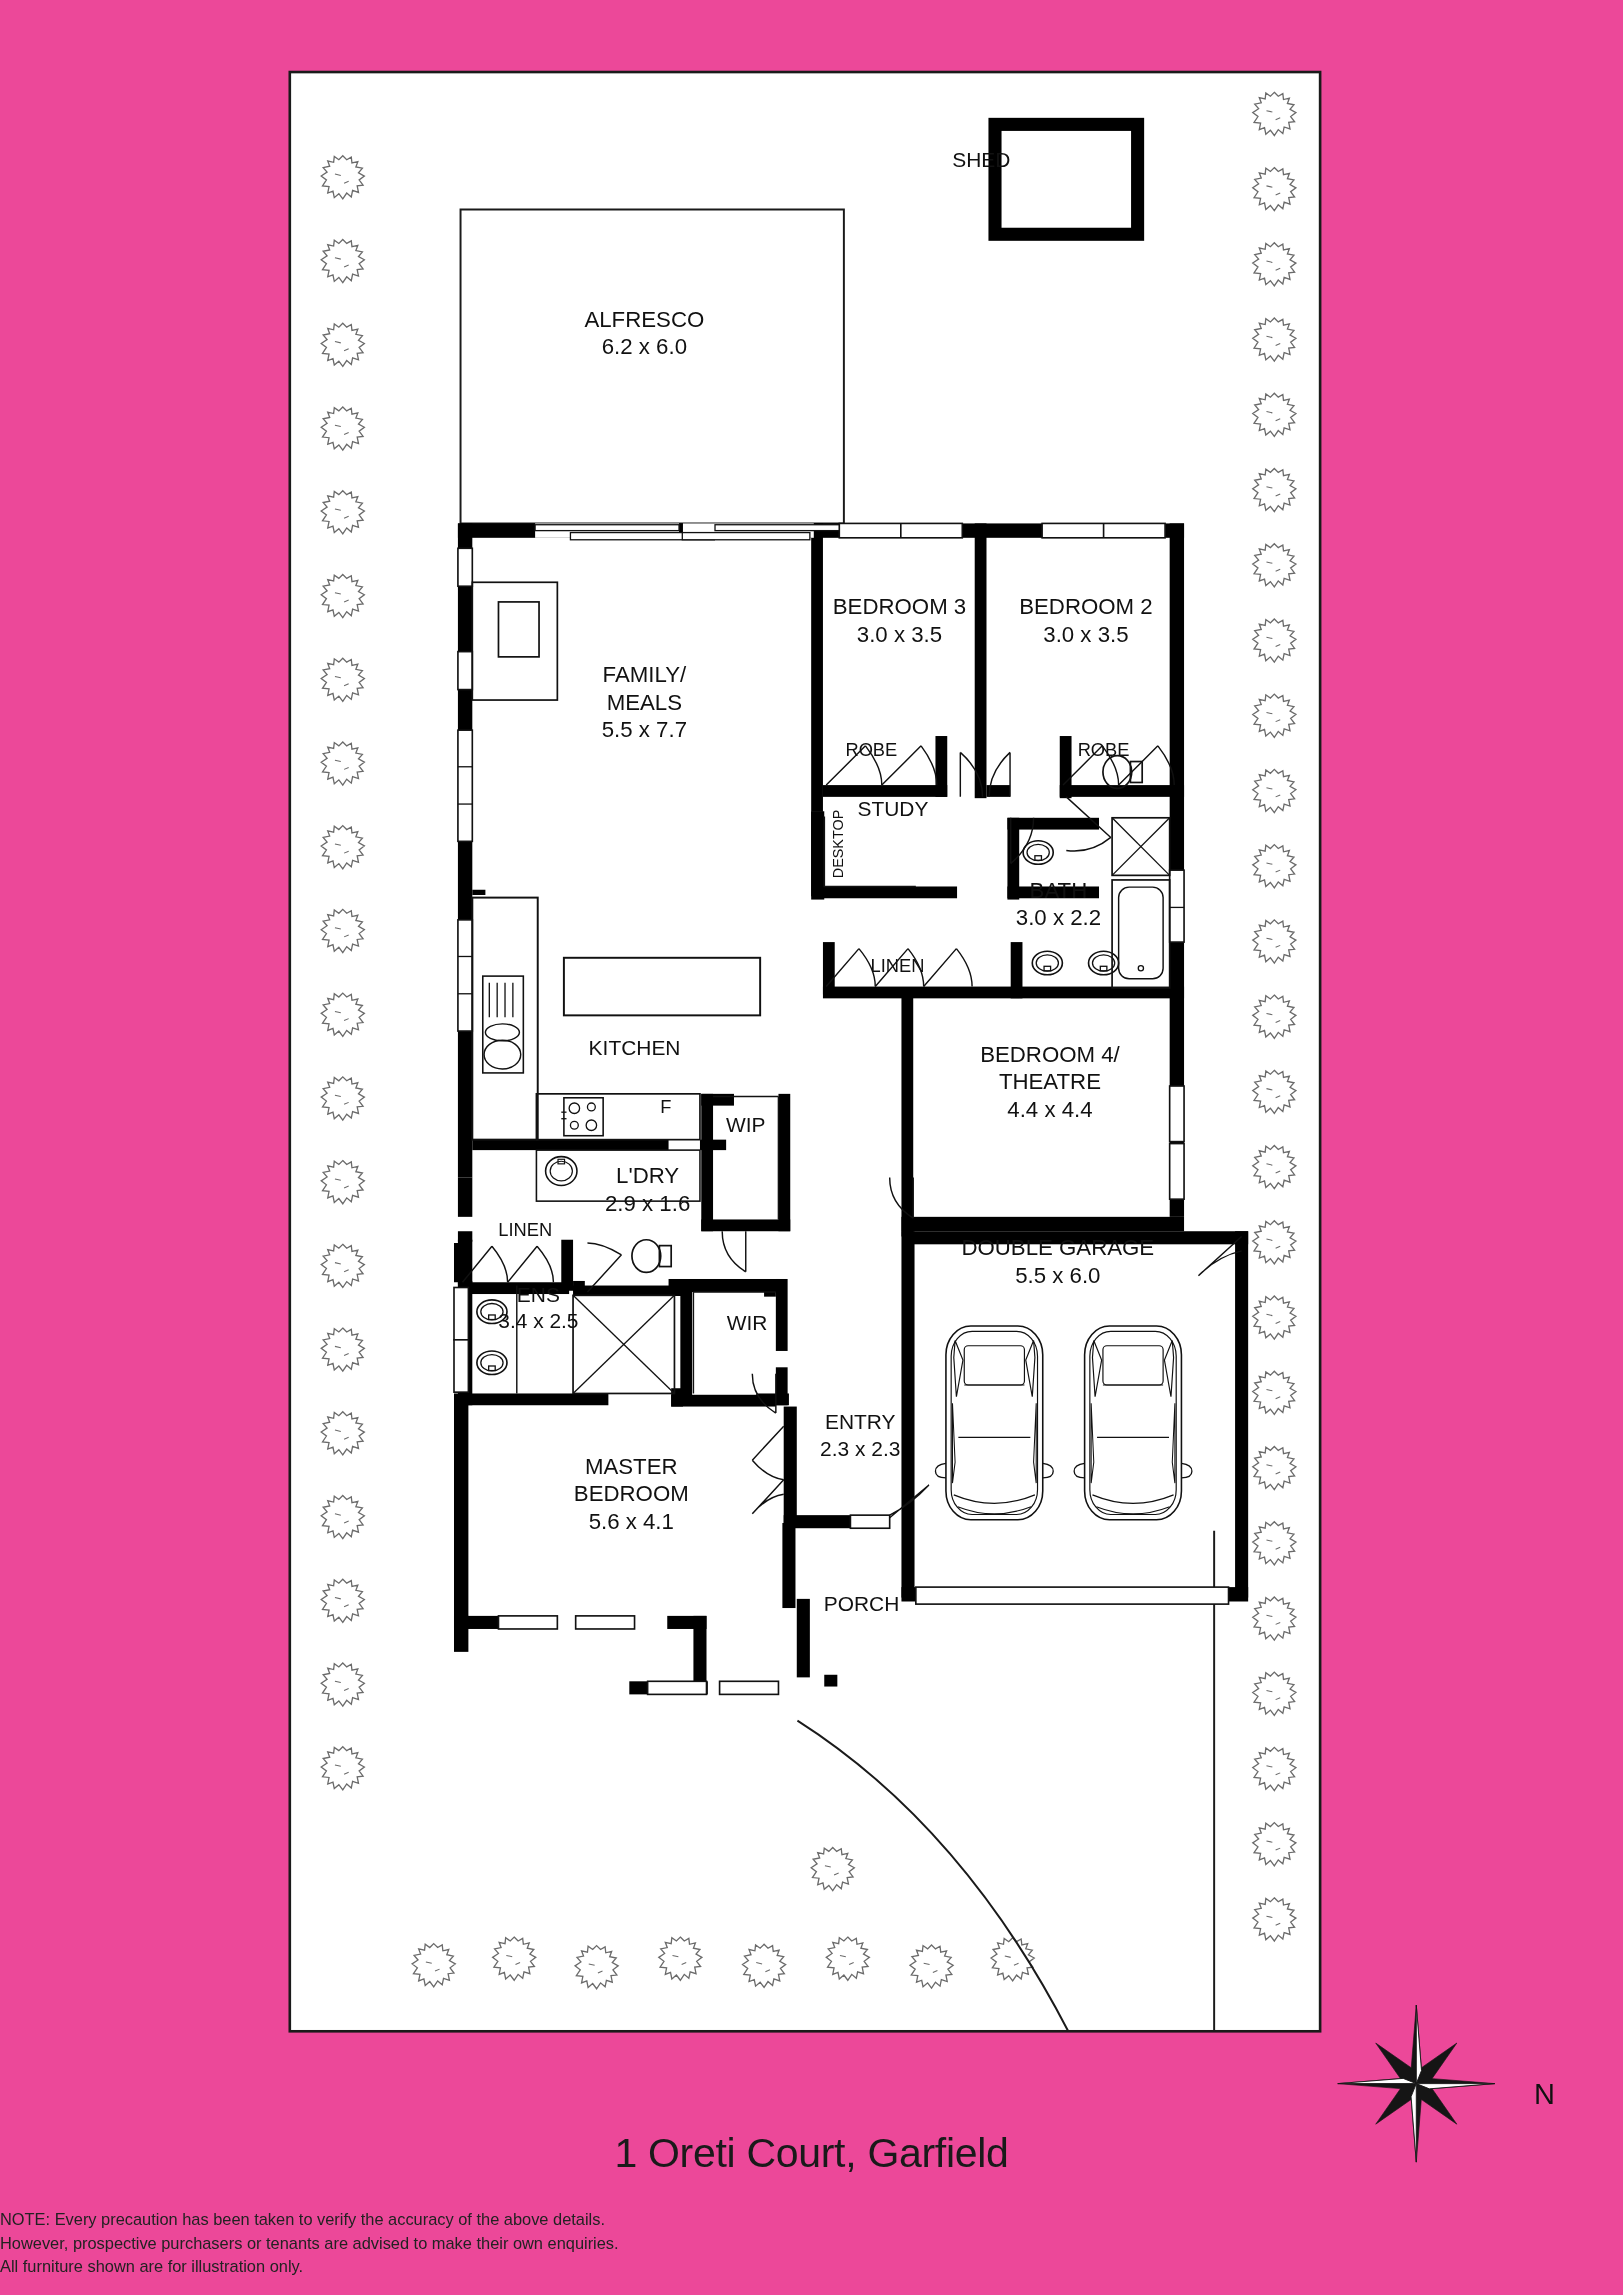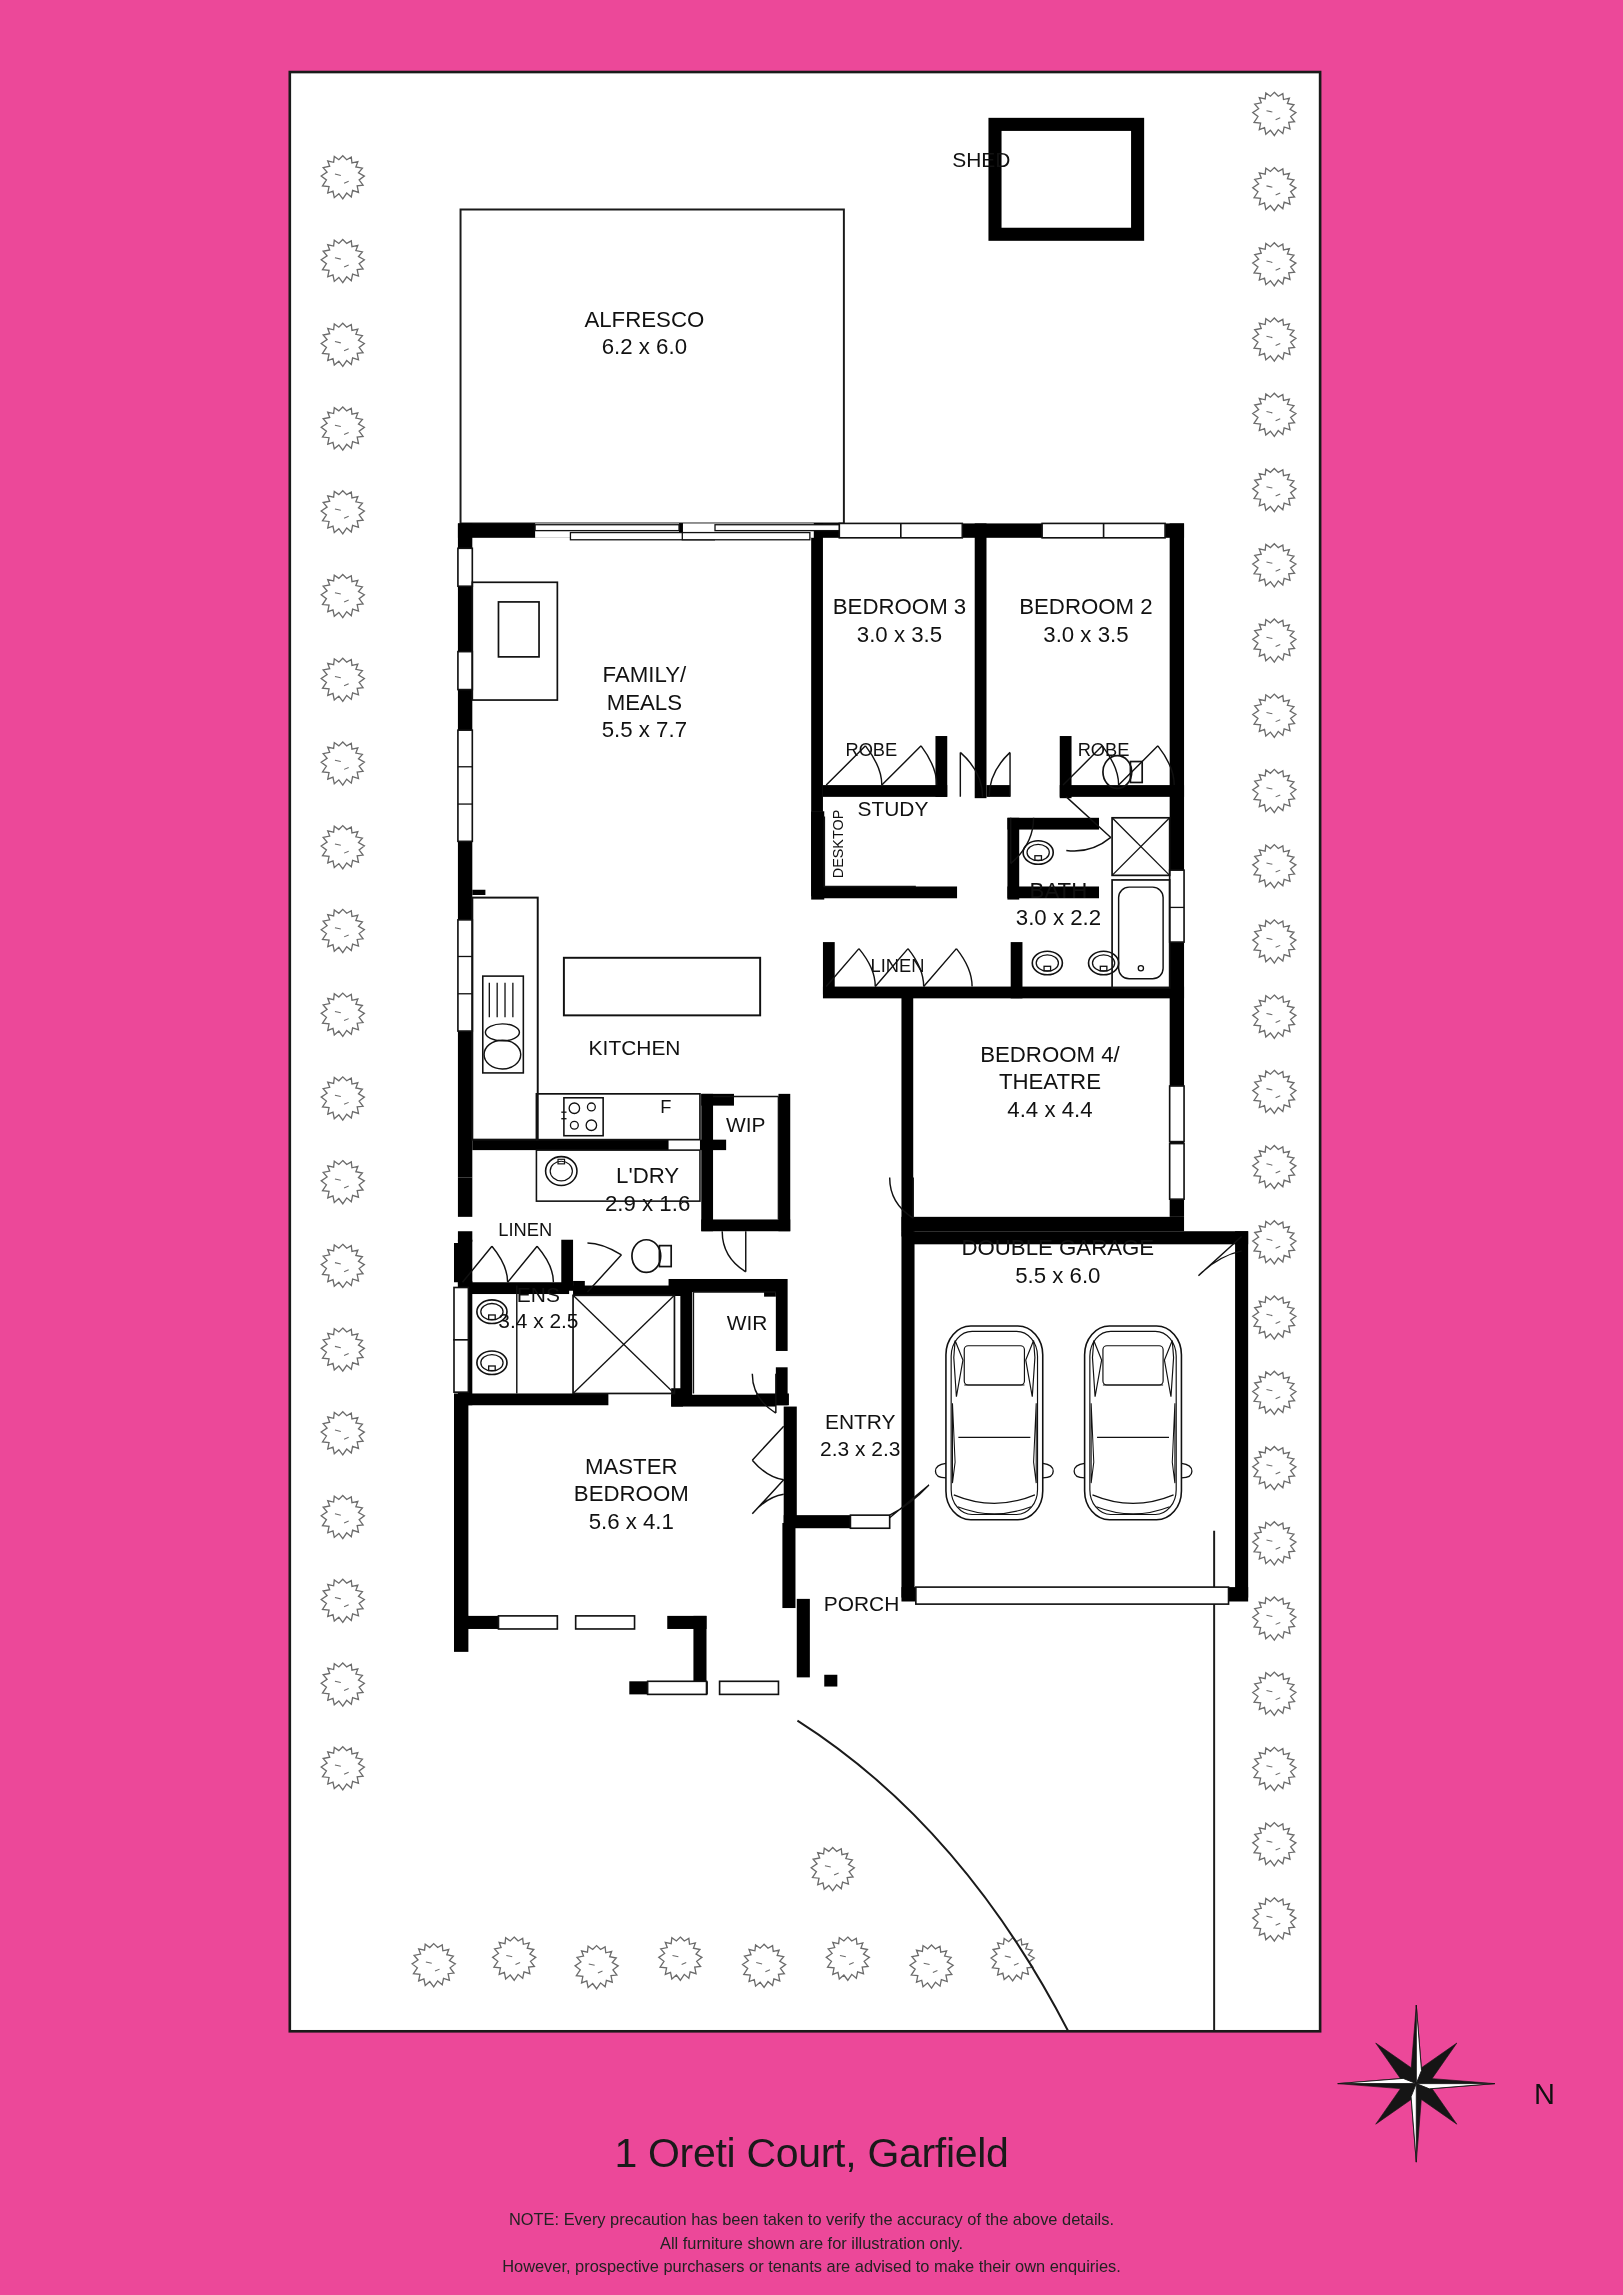--- a/index.html
+++ b/index.html
@@ -1,20 +1,20 @@
 <!DOCTYPE html>
 <html style="font-size:10.5px"><head>
 <meta charset="utf-8">
 <style>
   html,body{margin:0;padding:0;background:#ffffff;}
   body{width:1623px;height:2295px;font-family:"Liberation Sans",sans-serif;color:#111;overflow:hidden;}
   #page{position:relative;width:1623px;height:2295px;background:#ec4899;}
   #plan-svg{position:absolute;left:0;top:0;width:1623px;height:2295px;}
   .title{position:absolute;left:0;top:2130px;width:1623px;text-align:center;font-size:41px;font-weight:400;letter-spacing:-0.3px;color:#1a1a1a;}
-  .disclaimer{position:absolute;left:0;top:2208px;width:1623px;text-align:center;font-size:16.4px;line-height:23.6px;color:#222;}
+  .disclaimer{position:absolute;left:0;top:2208px;width:1623px;text-align:left;font-size:16.4px;line-height:23.6px;color:#222;}
   .disclaimer div{white-space:nowrap;}
   .compass-n{position:absolute;left:1534px;top:2078px;font-size:29px;color:#111;}
 </style>
 </head>
 <body>
 
 <div id="page">
 
   <svg id="plan-svg" viewBox="0 0 2481 3508">
     <defs>
@@ -481,20 +481,20 @@
         <path d="M0,0 L-8,20 L0,120 L0,0 Z"></path>
         <path d="M0,0 L-20,-8 L-120,0 L0,0 Z"></path>
       </g>
     </g>
   </svg>
 
   <div class="title">1 Oreti Court, Garfield</div>
 
   <div class="disclaimer">
     <div>NOTE: Every precaution has been taken to verify the accuracy of the above details.</div>
+    <div>However, prospective purchasers or tenants are advised to make their own enquiries.</div>
     <div>All furniture shown are for illustration only.</div>
-    <div>However, prospective purchasers or tenants are advised to make their own enquiries.</div>
   </div>
 
   <div class="compass-n">N</div>
 
 </div>
 
 
 </body></html>

